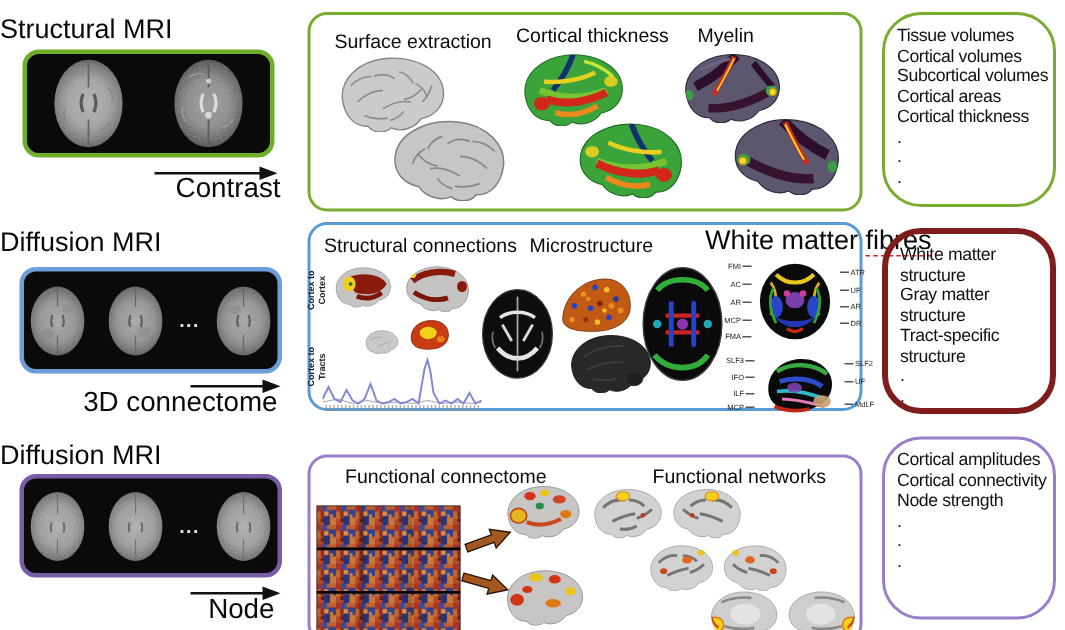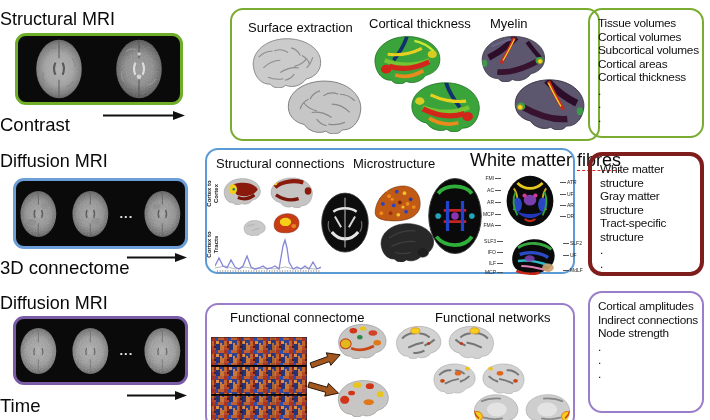--- a/index.html
+++ b/index.html
@@ -1,29 +1,29 @@
 <!DOCTYPE html>
 <html><head>
 <meta charset="utf-8">
 <style>
   html,body{margin:0;padding:0;}
   body{width:710px;height:420px;background:#fff;font-family:"Liberation Sans",sans-serif;color:#111;position:relative;overflow:hidden;}
   .abs{position:absolute;}
   .row-title{font-size:18px;text-align:left;width:200px;color:#0a0a0a;}
-  .axis-label{font-size:18.5px;color:#0a0a0a;}
+  .axis-label{font-size:18.5px;color:#0a0a0a;text-align:right;}
   .scanbox{background:#0a0a0a;border-radius:11px;display:flex;align-items:center;justify-content:center;box-sizing:border-box;}
   .scanbox.st{border:3px solid #6fae28;gap:20px;}
   .scanbox.df{border:3px solid #6c9fd8;gap:7px;}
   .scanbox.fn{border:3px solid #7a5ba6;gap:7px;}
   .dots{color:#e6e6e6;font-size:13px;font-weight:bold;letter-spacing:1px;line-height:10px;}
   .cbox{box-sizing:border-box;border-radius:13px;background:#fff;}
-  .cbox.g{border:2.5px solid #79ac30;margin-left:25px;}
+  .cbox.g{border:2.5px solid #79ac30;}
   .cbox.b{border:2.5px solid #5b9bd5;}
   .cbox.p{border:2.5px solid #9b7ec9;margin-top:15px;}
-  .mbox{box-sizing:border-box;border-radius:14px;padding:7px 2px 0 8px;font-size:11.8px;line-height:13.5px;letter-spacing:-0.25px;}
+  .mbox{box-sizing:border-box;border-radius:26px;padding:7px 2px 0 8px;font-size:11.8px;line-height:13.5px;letter-spacing:-0.25px;}
   .mbox.g{border:2px solid #79ac30;}
   .mbox.b{border:4px solid #7f1d1d;}
   .mbox.p{border:2px solid #9b7ec9;}
   .mline{white-space:nowrap;}
   .mbox.b .mline{white-space:normal;}
   .plabel{font-size:13px;color:#0a0a0a;white-space:nowrap;}
   .plabel .squig{border-bottom:1px dashed #e02020;}
   .vlabel{font-size:6px;font-weight:bold;line-height:6.5px;text-align:center;transform:rotate(-90deg);width:44px;color:#222;}
   .flabel{font-size:5px;color:#222;position:absolute;white-space:nowrap;line-height:6px;}
   .fl-l{text-align:right;}
@@ -184,21 +184,21 @@
       <path d="M40,6 V30 M40,60 V84" stroke="#606060" stroke-width="1.4"></path>
       <path d="M33,40 q-2,7 0,12 M47,40 q2,7 0,12" stroke="#565656" stroke-width="2.4" fill="none"></path>
       <rect width="80" height="90" filter="url(#nz)" opacity="0.4"></rect>
       </g>
   </svg>
 </div>
 <svg class="abs" viewBox="0 0 62 11" style="left:126px;top:390px" width="62" height="11">
     <line x1="1" y1="5.5" x2="50" y2="5.5" stroke="#111" stroke-width="1.8"></line>
     <polygon points="49,1 61,5.5 49,10" fill="#111"></polygon>
   </svg>
-<div class="abs axis-label" style="left:0;top:395px;width:183px">Time</div>
+<div class="abs axis-label" style="left:0;top:395px;width:183px">Node</div>
 
 <div class="abs cbox g" style="left:205px;top:8px;width:370px;height:133px">
   <div class="abs plabel" style="left:16px;top:10px">Surface extraction</div>
   <svg class="abs" style="left:6px;top:24px" viewBox="0 0 100 70" width="97" height="54">
     <use href="#latBrain" fill="#cbcbcb" stroke="#858585" stroke-width="1.2"></use>
     <g clip-path="url(#latClip)" stroke="#8d8d8d" stroke-width="1.4" fill="none">
       <path d="M14,30 q8,-8 18,-8"></path>
         <path d="M20,44 q10,-10 22,-10"></path>
         <path d="M34,22 q10,-4 18,2"></path>
         <path d="M42,50 q12,-8 24,-6"></path>
@@ -560,18 +560,18 @@
 </div>
 <div class="abs mbox b" style="left:588px;top:152px;width:116px;height:124px">
   <div class="mline">White matter structure</div>
   <div class="mline">Gray matter structure</div>
   <div class="mline">Tract-specific structure</div>
   <div class="mline">.</div>
   <div class="mline">.</div>
 </div>
 <div class="abs mbox p" style="left:588px;top:291px;width:116px;height:122px">
   <div class="mline">Cortical amplitudes</div>
-  <div class="mline">Indirect connections</div>
+  <div class="mline">Cortical connectivity</div>
   <div class="mline">Node strength</div>
   <div class="mline">.</div>
   <div class="mline">.</div>
   <div class="mline">.</div>
 </div>
 
 </body></html>

